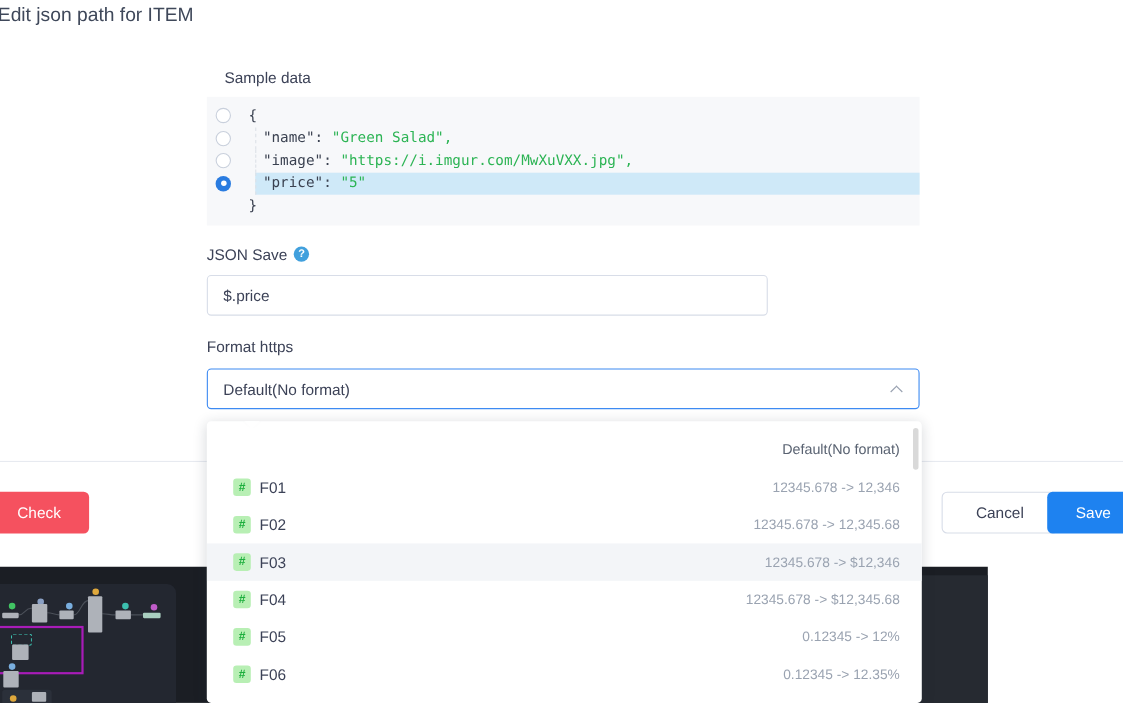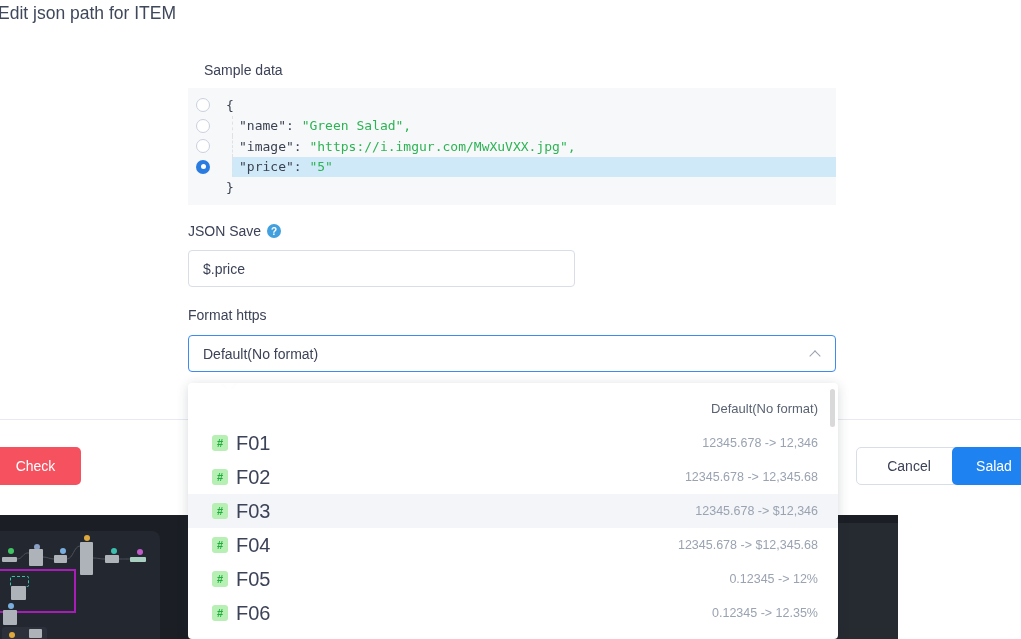--- a/index.html
+++ b/index.html
@@ -43,21 +43,21 @@
   .radio{width:14px;height:14px;border-radius:50%;border:1.5px solid #c9d0dc;background:#fff;box-sizing:border-box;}
   .radio.sel{border:none;background:var(--radio_blue);position:relative;}
   .radio.sel::after{content:"";position:absolute;left:4.5px;top:4.5px;width:5px;height:5px;border-radius:50%;background:#fff;}
   .code-text{margin-left:15px;display:flex;align-items:center;white-space:pre;flex:1;align-self:stretch;}
   .code-text.ind{margin-left:21px;border-left:1px dashed #dde1e8;padding-left:6px;}
   .code-text.hl{background:var(--highlight_blue);}
   .seg-plain{color:#3a4150;}
   .seg-string{color:var(--string_green);}
 
   
-  #jsonpath-input{position:absolute;left:188px;top:250px;width:387px;height:37px;box-sizing:border-box;
+  #jsonpath-input{position:absolute;left:188px;top:250px;width:510px;height:37px;box-sizing:border-box;
                   border:1px solid #d8dde8;border-radius:4px;font-family:"Liberation Sans",sans-serif;
                   font-size:14px;color:#3c4257;padding:0 14px;outline:none;}
   #check-btn{position:absolute;left:680px;top:250px;width:156px;height:37px;box-sizing:border-box;
              background:#fff;border:1px solid #d8dde8;border-radius:4px;font-size:14px;color:#3c4257;
              display:flex;align-items:center;justify-content:center;cursor:pointer;}
   #format-select{position:absolute;left:188px;top:335px;width:648px;height:37px;box-sizing:border-box;
                  border:1px solid var(--accent_blue);border-radius:4px;background:#fff;font-size:14px;
                  color:#3c4257;display:flex;align-items:center;padding:0 14px;cursor:pointer;}
   .chevron-up{position:absolute;right:16px;top:16px;width:8px;height:8px;box-sizing:border-box;
               border-left:1.5px solid #98a1b0;border-top:1.5px solid #98a1b0;transform:rotate(45deg);}
@@ -75,21 +75,21 @@
             border-radius:4px;box-shadow:0 2px 12px rgba(31,45,61,0.18);box-sizing:border-box;
             padding-top:7px;overflow:hidden;}
   .dd-notch{position:absolute;top:-5px;left:36px;width:10px;height:10px;background:#fff;transform:rotate(45deg);
             box-shadow:-2px -2px 5px rgba(31,45,61,0.06);}
   .dd-head{height:36px;display:flex;align-items:center;justify-content:flex-end;padding:0 20px;
            font-size:13px;color:#5a6372;cursor:pointer;}
   .dd-opt{height:34px;display:flex;align-items:center;padding:0 20px 0 24px;cursor:pointer;}
   .dd-opt.active{background:#f3f5f8;}
   .dd-badge{width:16px;height:16px;border-radius:3px;background:var(--badge_green_bg);color:var(--badge_green_fg);
             font-size:11px;font-weight:bold;display:flex;align-items:center;justify-content:center;}
-  .dd-label{margin-left:8px;font-size:20px;color:#3c4257;}
+  .dd-label{margin-left:8px;font-size:14px;color:#3c4257;}
   .dd-example{margin-left:auto;font-size:12.5px;color:#9aa3b1;}
   .dd-scrollbar{position:absolute;right:3px;top:6px;width:5px;height:38px;border-radius:3px;background:#d9d9d9;}
 </style>
 </head>
 <body>
 
 <div id="page">
 
   <div id="canvas">
     <div class="cv-panel"></div>
@@ -182,21 +182,21 @@
     </div>
 
     <div id="footer-sep"></div>
     <div class="btn" id="delete-btn">
       <span>Check</span>
     </div>
     <div class="btn" id="cancel-btn">
       <span>Cancel</span>
     </div>
     <div class="btn" id="save-btn">
-      <span>Salad</span>
+      <span>Save</span>
     </div>
   </div>
 
   <div id="dropdown">
     <div class="dd-notch"></div>
     <div class="dd-head">
       <span>Default(No format)</span>
     </div>
     <div id="dd-options">
         <div class="dd-opt">

